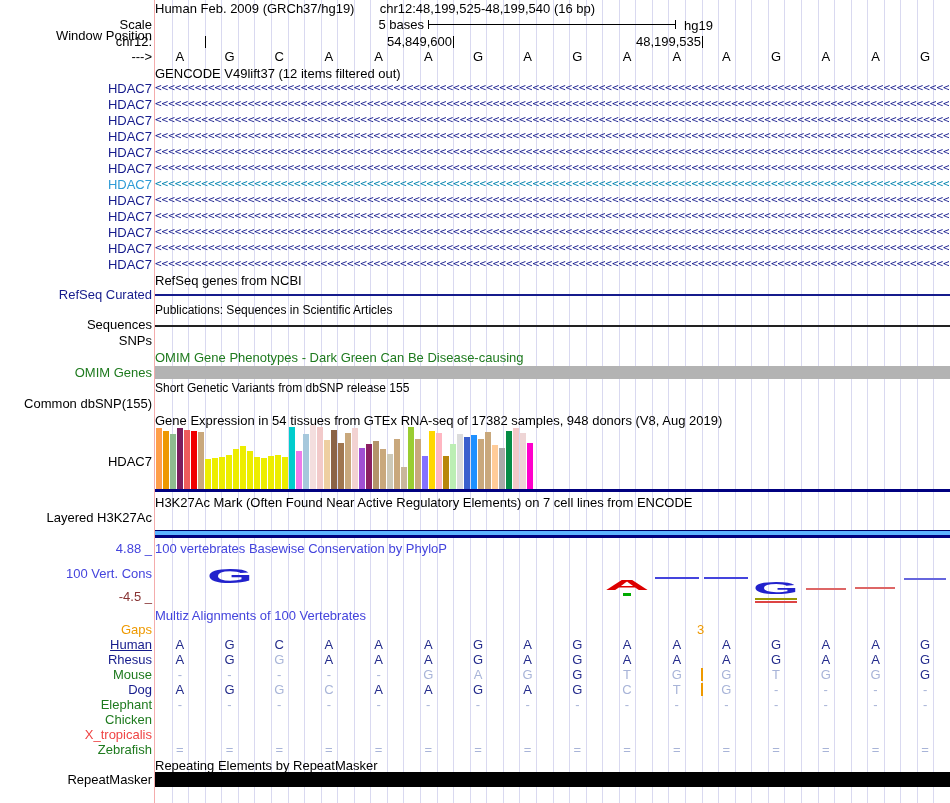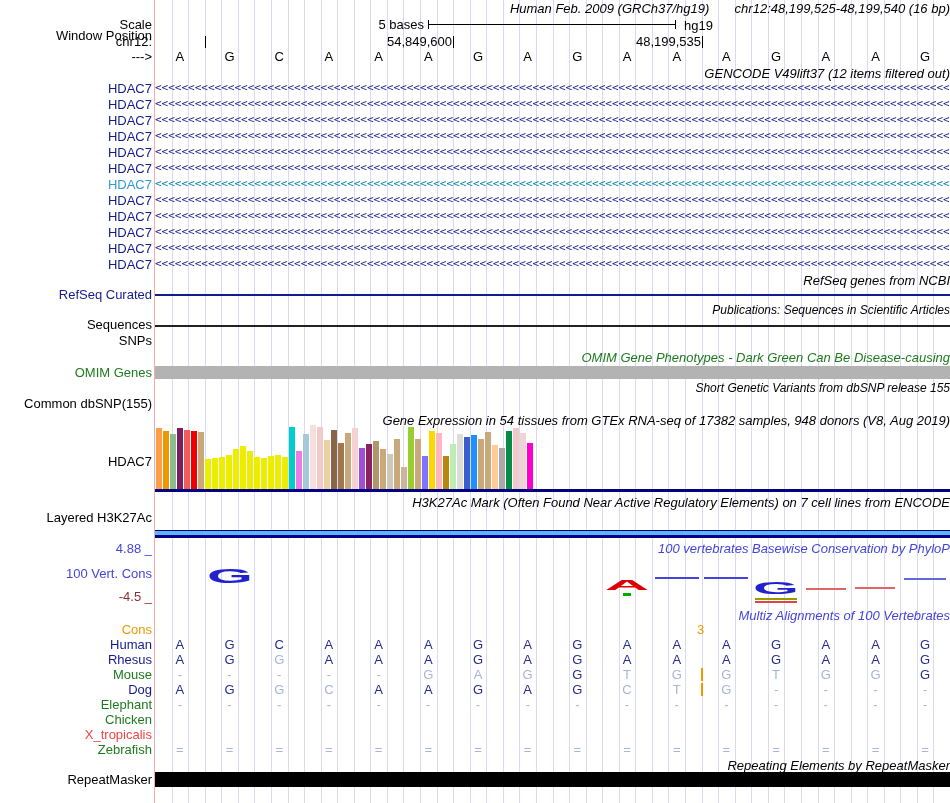--- a/index.html
+++ b/index.html
@@ -2,21 +2,21 @@
 <html><head>
 <meta charset="utf-8">
 <style>
   html,body{margin:0;padding:0;background:#fff;}
   #browser{
     position:relative;width:950px;height:803px;overflow:hidden;background:#fff;
     font-family:"Liberation Sans",sans-serif;font-size:13px;color:#000;
   }
   .abs{position:absolute;white-space:nowrap;}
   .side-label{position:absolute;right:798px;text-align:right;white-space:nowrap;font-size:13px;line-height:13px;}
-  .track-title{position:absolute;left:155px;width:795px;text-align:right;font-size:13px;line-height:13px;font-style:italic;}
+  .track-title{position:absolute;left:155px;width:795px;text-align:left;font-size:13px;line-height:13px;}
   .navy{color:#151B8C;} .green{color:#1E7A1E;} .blue{color:#4444DD;}
   .darkred{color:#883333;} .orange{color:#EE9900;}
   .gridline{position:absolute;top:0;width:1px;height:803px;background:#D9D9F0;}
   .boundary{position:absolute;left:154px;top:0;width:1px;height:803px;background:#F4ACAC;}
   .hline{position:absolute;left:155px;width:795px;}
   .tick{position:absolute;width:1px;height:12px;background:#000;}
   .tick-label{position:absolute;font-size:13px;line-height:13px;text-align:right;}
   .base{position:absolute;width:24px;text-align:center;font-size:13px;line-height:13px;}
   .gene-row-label{position:absolute;right:798px;text-align:right;font-size:13px;line-height:13px;}
   .gene-arrows{position:absolute;left:155px;width:794px;overflow:hidden;font-family:"DejaVu Sans Mono",monospace;font-size:11px;line-height:13px;letter-spacing:0px;}
@@ -247,24 +247,24 @@
       <div class="logo-dash" style="left: 704.406px; top: 577px; width: 44px; height: 2px; background: rgb(68, 68, 221);"></div>
       <div class="logo-letter" style="left: 753.094px; top: 580px; width: 46px; height: 17px; color: rgb(34, 34, 204); font-size: 17px; line-height: 17px; transform: scaleX(3.47); transform-origin: center center;">G</div>
       <div class="logo-dash" style="left: 755.094px; top: 598px; width: 42px; height: 2px; background: rgb(153, 153, 0);"></div>
       <div class="logo-dash" style="left: 755.094px; top: 601px; width: 42px; height: 2px; background: rgb(221, 68, 68);"></div>
       <div class="logo-dash" style="left: 805.781px; top: 588px; width: 40px; height: 2px; background: rgb(221, 102, 102);"></div>
       <div class="logo-dash" style="left: 855.469px; top: 587px; width: 40px; height: 2px; background: rgb(221, 102, 102);"></div>
       <div class="logo-dash" style="left: 904.156px; top: 578px; width: 42px; height: 2px; background: rgb(102, 102, 221);"></div>
     </div>
 
   <div class="track-title blue" style="top:609px;">Multiz Alignments of 100 Vertebrates</div>
-  <div class="side-label orange" style="top:623px;">Cons</div>
+  <div class="side-label orange" style="top:623px;">Gaps</div>
   <div id="multiz-layer">
       <div class="mz-cell orange" style="left: 688.562px; top: 623px;">3</div>
-      <div class="gene-row-label" style="top: 638px; color: rgb(21, 27, 140);">Human</div>
+      <div class="gene-row-label" style="top: 638px; color: rgb(21, 27, 140); text-decoration: underline;">Human</div>
       <div class="mz-cell" style="left: 167.844px; top: 638px; color: rgb(36, 44, 140);">A</div>
       <div class="mz-cell" style="left: 217.531px; top: 638px; color: rgb(36, 44, 140);">G</div>
       <div class="mz-cell" style="left: 267.219px; top: 638px; color: rgb(36, 44, 140);">C</div>
       <div class="mz-cell" style="left: 316.906px; top: 638px; color: rgb(36, 44, 140);">A</div>
       <div class="mz-cell" style="left: 366.594px; top: 638px; color: rgb(36, 44, 140);">A</div>
       <div class="mz-cell" style="left: 416.281px; top: 638px; color: rgb(36, 44, 140);">A</div>
       <div class="mz-cell" style="left: 465.969px; top: 638px; color: rgb(36, 44, 140);">G</div>
       <div class="mz-cell" style="left: 515.656px; top: 638px; color: rgb(36, 44, 140);">A</div>
       <div class="mz-cell" style="left: 565.344px; top: 638px; color: rgb(36, 44, 140);">G</div>
       <div class="mz-cell" style="left: 615.031px; top: 638px; color: rgb(36, 44, 140);">A</div>

